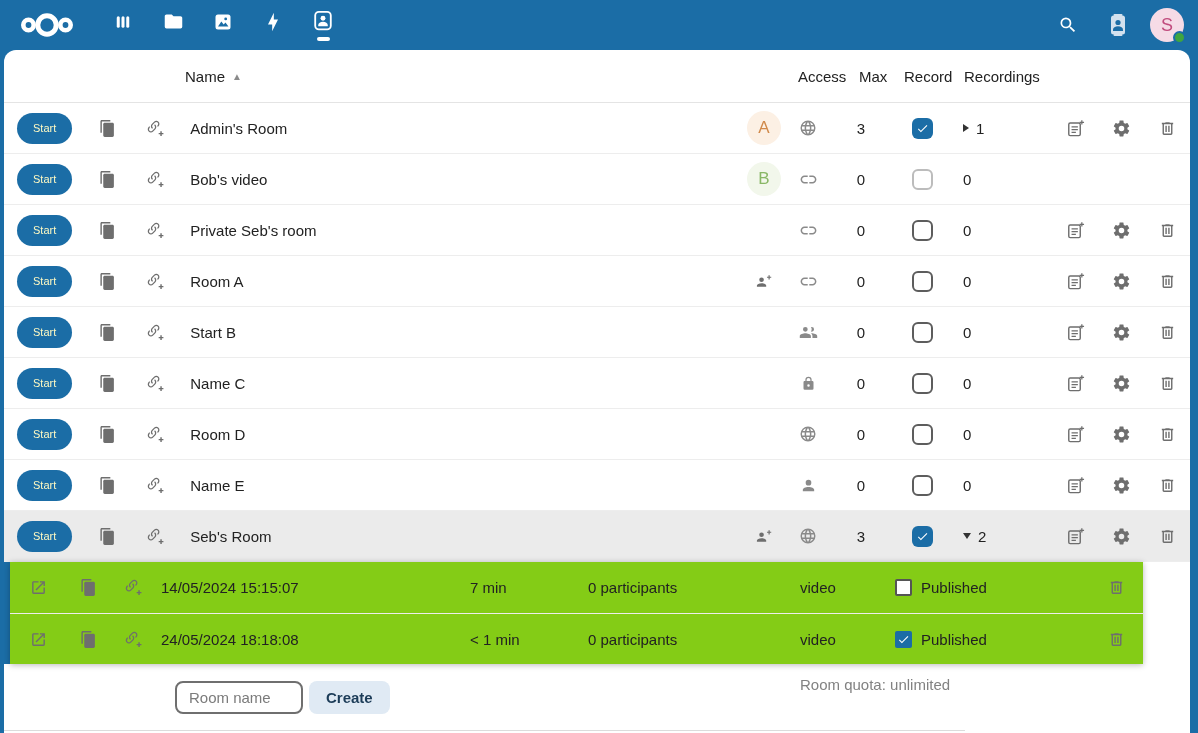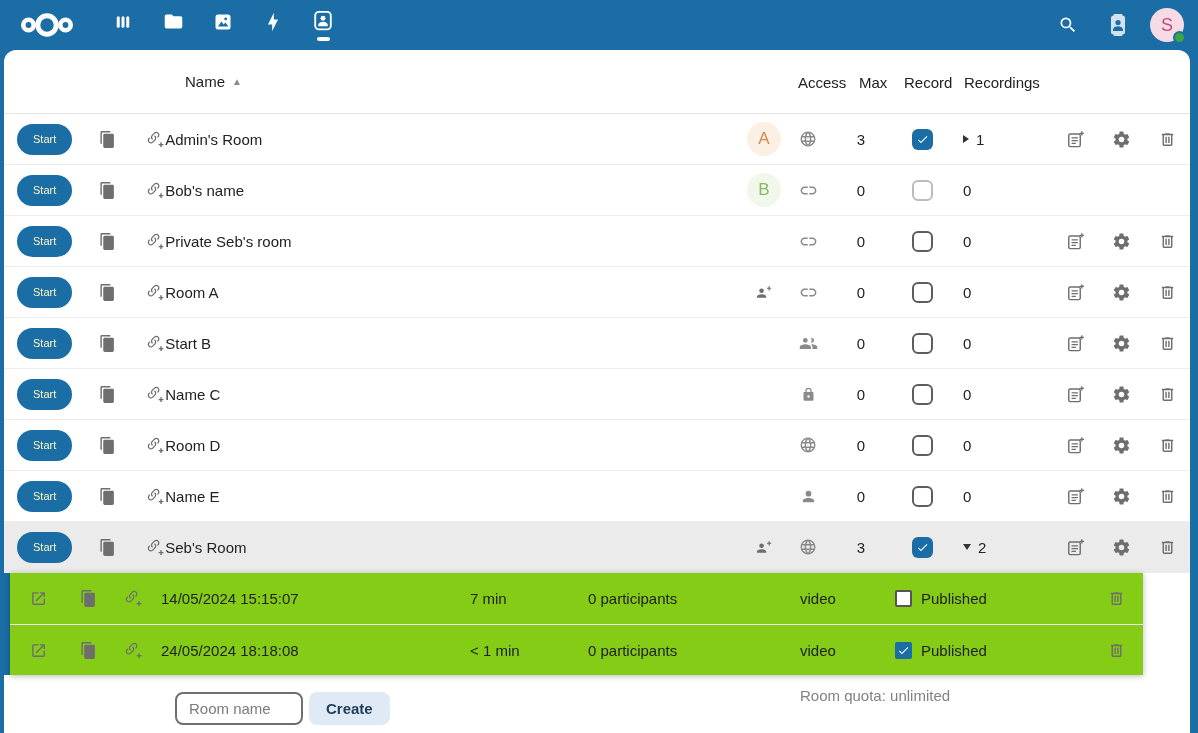--- a/index.html
+++ b/index.html
@@ -25,34 +25,34 @@
   .app-btn{width:50px;height:50px;display:flex;flex-direction:column;align-items:center;justify-content:center;position:relative;cursor:pointer}
   .app-btn .ind{width:13px;height:4px;border-radius:3px;background:#fff;margin-top:3px;opacity:0}
   .app-btn.active .ind{opacity:1}
   .topbar-right{position:absolute;right:14px;top:0;height:50px;display:flex;align-items:center;gap:14px}
   .tb-icon-btn{width:36px;height:36px;display:flex;align-items:center;justify-content:center;cursor:pointer}
   .avatar-btn{width:34px;height:34px;border-radius:50%;display:flex;align-items:center;justify-content:center;font-size:18px;position:relative;cursor:pointer}
   .avatar-btn .status{position:absolute;right:-2px;bottom:-2px;width:13px;height:13px;border-radius:50%;border:2px solid var(--primary)}
   
   .content{position:absolute;top:50px;left:4px;right:8px;bottom:0;background:#fff;border-radius:12px 12px 0 0;overflow:hidden}
   
-  .thead{height:64px;display:flex;align-items:center;border-bottom:1px solid #e4e4e4}
+  .thead{height:53px;display:flex;align-items:center;border-bottom:1px solid #e4e4e4}
   .hdr-name{padding-left:181px;flex:1;display:flex;align-items:center;gap:7px}
   .sort-arrow{font-size:10px;color:#8a8a8a}
   .hdr-right{width:450px;position:relative;height:100%;flex-shrink:0}
   .hdr-right span{position:absolute;top:50%;transform:translateY(-50%);white-space:nowrap}
   .hdr-access{left:58px}.hdr-max{left:119px}.hdr-record{left:164px}.hdr-recordings{left:224px}
   
   .row{height:51px;display:flex;align-items:center;border-bottom:1px solid var(--sep)}
   .row.selected{background:var(--sel)}
   .start-btn{margin-left:13px;height:31px;padding:0 16px;border:none;border-radius:16px;background:var(--primary);color:#fef9c3;font-weight:normal;font-size:11px;font-family:inherit;cursor:pointer}
   .ic-btn{border:none;background:transparent;padding:0;display:flex;align-items:center;justify-content:center;cursor:pointer;color:var(--icon)}
   .row .copy-btn{margin-left:27px}
   .row .linkplus-btn{margin-left:30px}
-  .room-name{flex:1;white-space:nowrap;overflow:hidden}
+  .room-name{margin-left:25px;flex:1;white-space:nowrap;overflow:hidden}
   .row-right{width:450px;flex-shrink:0;display:grid;grid-template-columns:48px 40px 66px 56px 102px 46px 46px 46px;align-items:center;justify-items:center;height:100%}
   .cell-recordings{justify-self:start;padding-left:13px;display:flex;align-items:center;gap:7px}
   .avatar{width:34px;height:34px;border-radius:50%;display:flex;align-items:center;justify-content:center;font-size:17px}
   .cb{width:21px;height:21px;border-radius:6px;border:2px solid #5d5d5d;background:#fff;display:flex;align-items:center;justify-content:center;cursor:pointer}
   .cb.muted{border-color:#bcbcbc}
   .cb.checked{border:none;background:var(--primary)}
   .tri-r{width:0;height:0;border-left:6px solid #333;border-top:4px solid transparent;border-bottom:4px solid transparent}
   .tri-d{width:0;height:0;border-top:6px solid #333;border-left:4px solid transparent;border-right:4px solid transparent}
   
   .rec-wrap{border-left:6px solid var(--primary);background:#fff}
@@ -238,21 +238,21 @@
           </svg>
         </span>
         <span class="ic-btn linkplus-btn">
           <svg width="19" height="19" viewBox="0 0 24 24" fill="currentColor">
             <g transform="scale(0.8)">
               <path d="M10.59,13.41C11,13.8 11,14.44 10.59,14.83C10.2,15.22 9.56,15.22 9.17,14.83C7.22,12.88 7.22,9.71 9.17,7.76V7.76L12.71,4.22C14.66,2.27 17.83,2.27 19.78,4.22C21.73,6.17 21.73,9.34 19.78,11.29L18.29,12.78C18.3,11.96 18.17,11.14 17.89,10.36L18.36,9.88C19.54,8.71 19.54,6.81 18.36,5.64C17.19,4.46 15.29,4.46 14.12,5.64L10.59,9.17C9.41,10.34 9.41,12.24 10.59,13.41M13.41,9.17C13.8,8.78 14.44,8.78 14.83,9.17C16.78,11.12 16.78,14.29 14.83,16.24V16.24L11.29,19.78C9.34,21.73 6.17,21.73 4.22,19.78C2.27,17.83 2.27,14.66 4.22,12.71L5.71,11.22C5.7,12.04 5.83,12.86 6.11,13.65L5.64,14.12C4.46,15.29 4.46,17.19 5.64,18.36C6.81,19.54 8.71,19.54 9.88,18.36L13.41,14.83C14.59,13.66 14.59,11.76 13.41,10.59C13,10.2 13,9.56 13.41,9.17Z"></path>
             </g>
             <path d="M19 15.5v6M16 18.5h6" stroke="currentColor" stroke-width="1.8" fill="none"></path>
           </svg>
         </span>
-        <span class="room-name">Bob's name</span>
+        <span class="room-name">Bob's video</span>
         <div class="row-right">
           <div class="avatar" style="background: rgb(242, 247, 235); color: rgb(137, 183, 102);">
             <span>B</span>
           </div>
           <div>
             <span class="ic-btn" style="color: rgb(138, 138, 138);">
               <svg width="19" height="19" viewBox="0 0 24 24" fill="currentColor">
                 <path d="M3.9,12C3.9,10.29 5.29,8.9 7,8.9H11V7H7C4.24,7 2,9.24 2,12C2,14.76 4.24,17 7,17H11V15.1H7C5.29,15.1 3.9,13.71 3.9,12M17,7H13V8.9H17C18.71,8.9 20.1,10.29 20.1,12C20.1,13.71 18.71,15.1 17,15.1H13V17H17C19.76,17 22,14.76 22,12C22,9.24 19.76,7 17,7Z"></path>
               </svg>
             </span>

